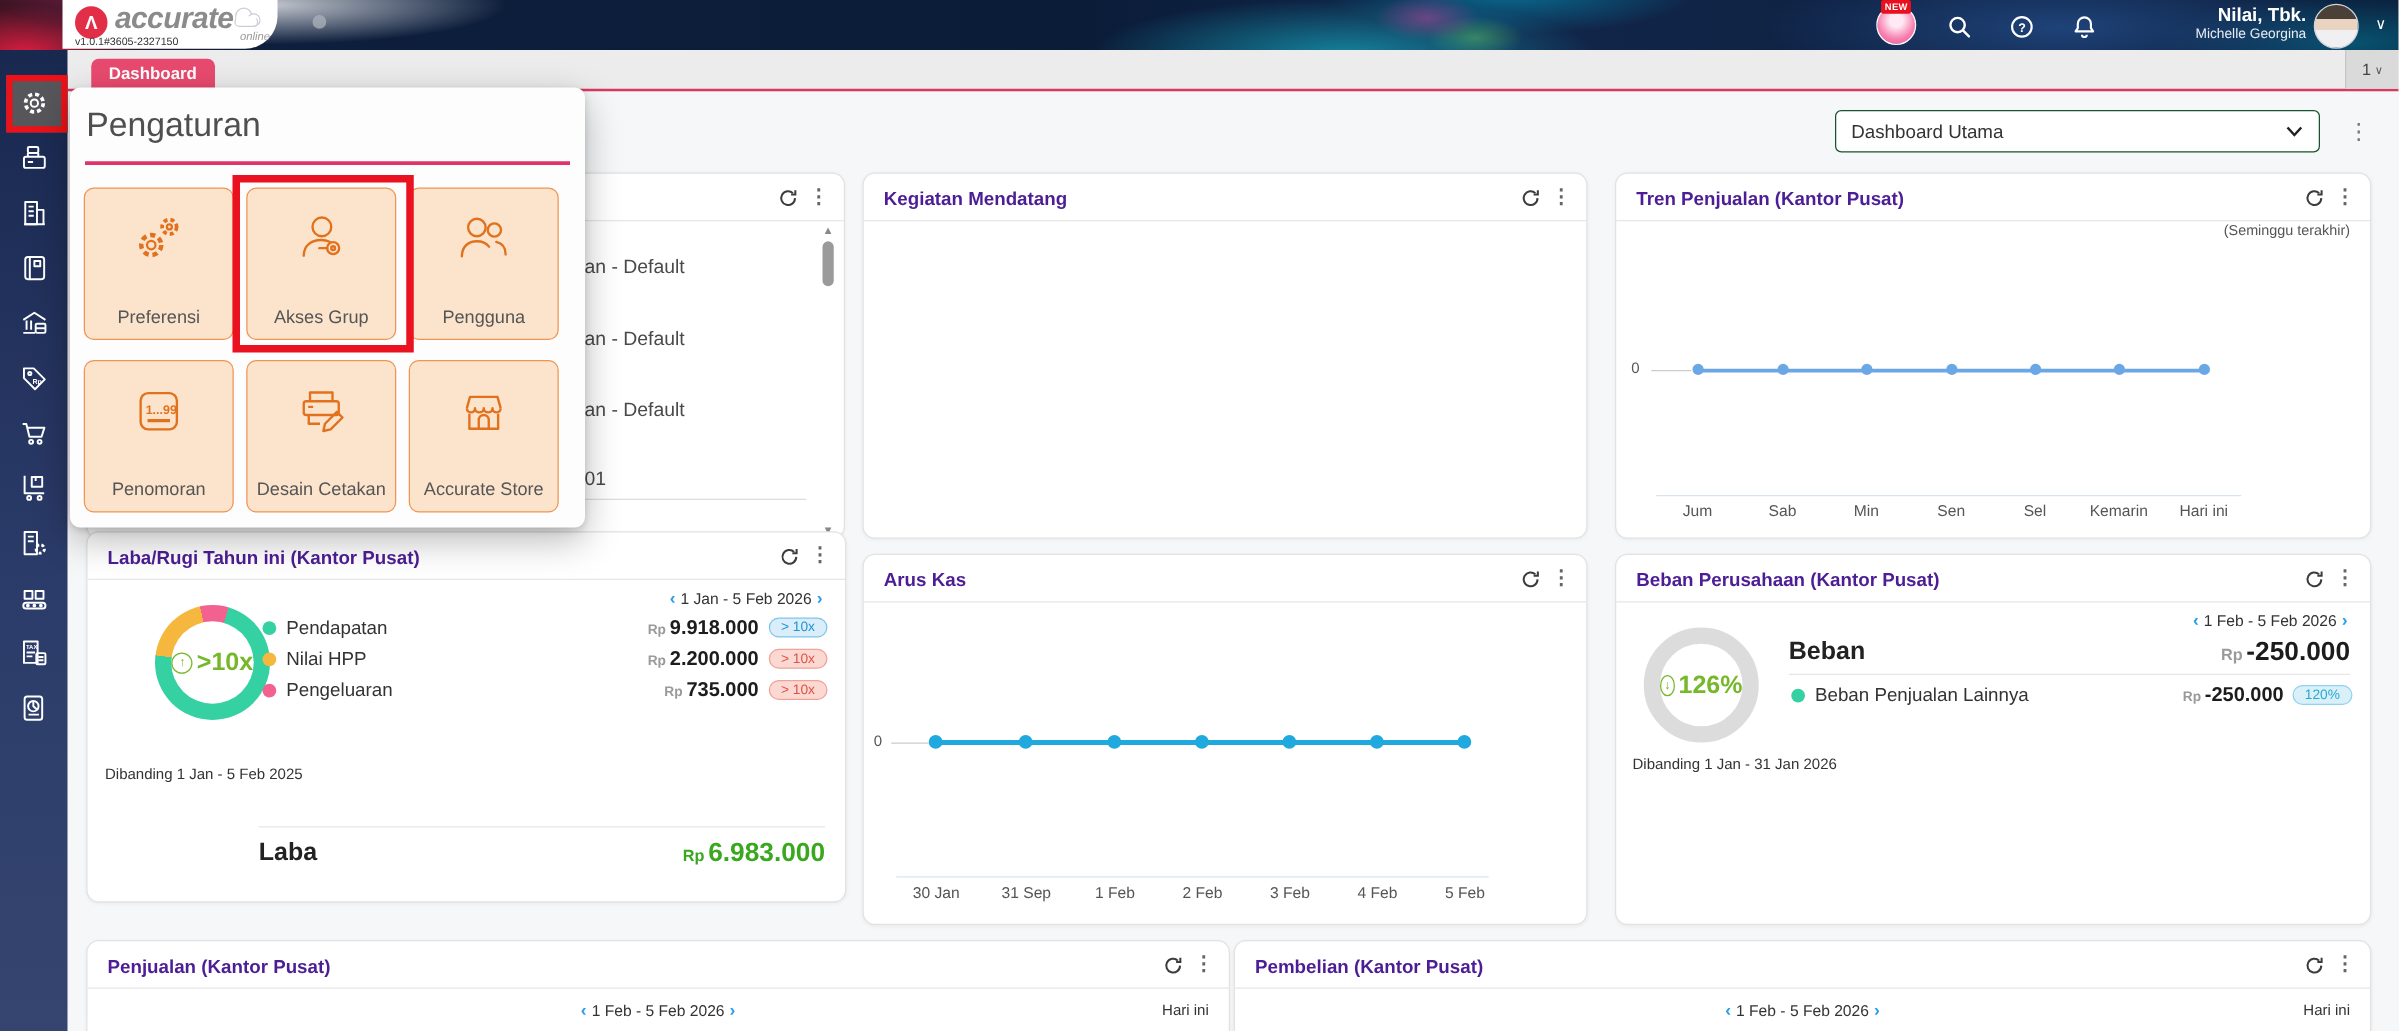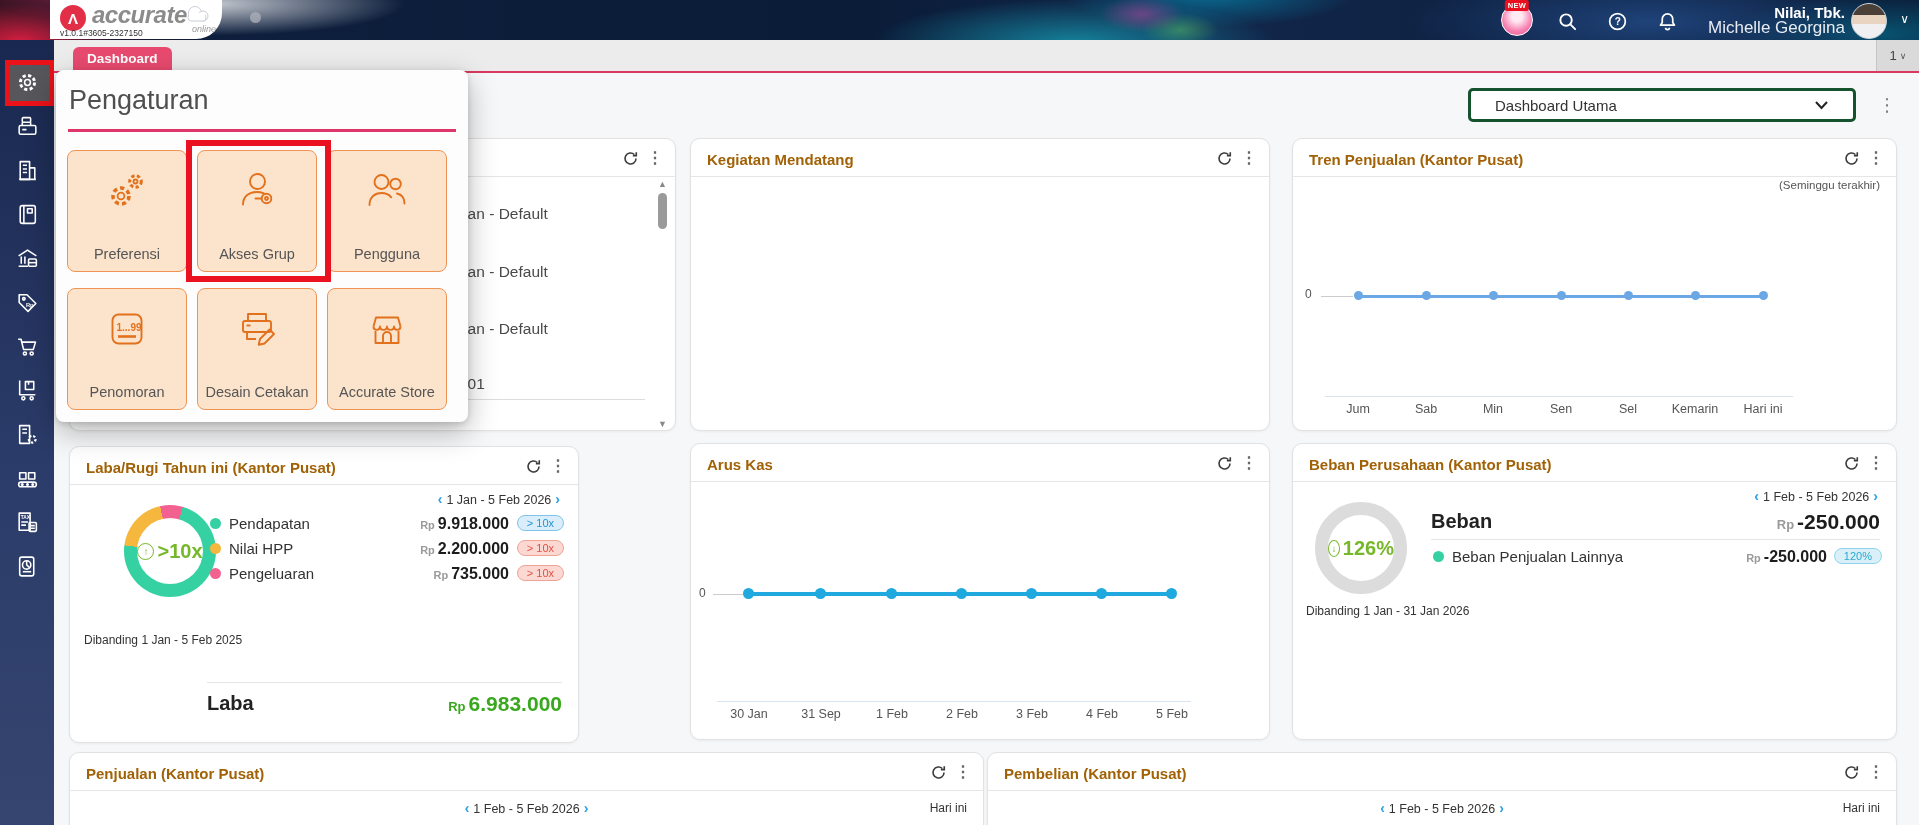--- a/index.html
+++ b/index.html
@@ -25,44 +25,44 @@
   .swoosh{position:absolute;left:212px;top:0;width:220px;height:40px;
     background:radial-gradient(ellipse at 0% 10%, rgba(255,255,255,.75), transparent 62%);}
   .deco-dot{position:absolute;left:250px;top:12px;width:11px;height:11px;border-radius:50%;background:#aeb2bb;opacity:.75;}
   .tb-btn{position:absolute;top:9px;width:24px;height:24px;display:flex;align-items:center;justify-content:center;cursor:pointer;}
   .new-avatar{position:absolute;left:1501px;top:4px;width:30px;height:30px;border-radius:50%;
     background:radial-gradient(circle at 50% 38%, #ffe9f2 22%, #f77fb0 62%, #e4578d);border:1px solid #fff;}
   .new-ribbon{position:absolute;left:50%;top:-5px;transform:translateX(-50%);background:#e8101e;color:#fff;
     font-size:7.5px;font-weight:700;padding:1px 3px;border-radius:2px;letter-spacing:.3px;}
   .user-block{position:absolute;right:74px;top:4px;text-align:right;color:#fff;}
   .user-company{font-size:15px;font-weight:700;line-height:17px;}
-  .user-name{font-size:17px;line-height:13px;color:#e8ecf2;}
+  .user-name{font-size:11px;line-height:13px;color:#e8ecf2;}
   .avatar{position:absolute;right:32px;top:3px;width:34px;height:34px;border-radius:50%;
     background:linear-gradient(180deg,#4a4038 0%,#4a4038 32%,#e8d4c0 32%,#e8d4c0 58%,#f0f0f2 58%);border:1px solid #cfd4da;}
   .avatar-chevron{position:absolute;right:10px;top:12px;color:#fff;font-size:12px;}
   
   .tabstrip{position:absolute;left:54px;top:40px;width:1865px;height:33px;background:#ececec;border-bottom:2px solid #d8395f;box-sizing:border-box;}
   .tab-active{position:absolute;left:19px;top:7px;height:24px;line-height:24px;padding:0 14px;background:#e84a6f;color:#fff;
     font-weight:700;font-size:13.5px;border-radius:6px 6px 0 0;cursor:pointer;}
   .page-box{position:absolute;right:0;top:0;width:42px;height:31px;background:#dadada;border-left:1px solid #c6c6c6;
     color:#444;font-size:13px;display:flex;align-items:center;justify-content:center;gap:3px;cursor:pointer;}
   .page-box .pv{font-size:9px;color:#555;}
   
   .sidebar{position:absolute;left:0;top:40px;width:54px;height:785px;z-index:5;
     background:linear-gradient(180deg,#19284f 0%,#2c3c6a 55%,#35456f 100%);padding-top:20px;box-sizing:border-box;}
   .snav-item{position:relative;width:54px;height:44px;display:flex;align-items:center;justify-content:center;cursor:pointer;z-index:2;}
   .gear-hl{position:absolute;left:5px;top:20px;width:49px;height:46px;background:#57575b;border:5px solid #ec1219;box-sizing:border-box;z-index:1;}
   
   .content{position:absolute;left:54px;top:75px;right:0;bottom:0;background:#f6f7f8;}
-  .dash-select{position:absolute;left:1468px;top:88px;width:388px;height:34px;background:#fff;border:3px solid #14532d;
-    border-radius:5px;box-sizing:border-box;display:flex;align-items:center;padding:0 24px;font-size:15px;color:#333;cursor:pointer;}
+  .dash-select{position:absolute;left:1468px;top:88px;width:388px;height:34px;background:#fff;border:1px solid #14532d;
+    border-radius:5px;box-sizing:border-box;display:flex;align-items:center;padding:0 12px;font-size:15px;color:#333;cursor:pointer;}
   .dash-select .chev{margin-left:auto;}
   .sel-kebab{position:absolute;left:1878px;top:94px;font-size:18px;color:#777;cursor:pointer;line-height:22px;}
   .card{position:absolute;background:#fff;border:1px solid #e2e2e2;border-radius:10px;box-shadow:0 1px 3px rgba(25,25,25,.05);box-sizing:border-box;}
-  .ctitle{position:absolute;left:16px;top:12px;font-size:15px;font-weight:700;color:#a16207;}
+  .ctitle{position:absolute;left:16px;top:12px;font-size:15px;font-weight:700;color:#4c1d95;}
   .cdiv{position:absolute;left:0;right:0;top:37px;height:1px;background:#e6e6e6;}
   .hicons{position:absolute;right:12px;top:10px;display:flex;align-items:center;gap:8px;}
   .kebab{font-size:16px;color:#666;font-weight:700;cursor:pointer;line-height:18px;}
   .ric{cursor:pointer;display:flex;}
   .datebar{position:absolute;font-size:12.5px;color:#333;white-space:nowrap;}
   .datebar .dchev{color:#2aa0e8;font-weight:700;font-size:14px;padding:0 4px;cursor:pointer;}
   .ytick{position:absolute;font-size:12px;color:#555;}
   .axisline{position:absolute;height:1px;background:#d9e3ef;}
   .gridstub{position:absolute;height:1px;background:#ccc;}
   .cline{position:absolute;border-radius:2px;}
@@ -341,21 +341,21 @@
       <span class="xlab" style="left:65px;top:263px">Jum</span>
       <span class="xlab" style="left:133px;top:263px">Sab</span>
       <span class="xlab" style="left:200px;top:263px">Min</span>
       <span class="xlab" style="left:268px;top:263px">Sen</span>
       <span class="xlab" style="left:335px;top:263px">Sel</span>
       <span class="xlab" style="left:402px;top:263px">Kemarin</span>
       <span class="xlab" style="left:470px;top:263px">Hari ini</span>
     </div>
   </div>
 
-  <div class="card" style="left:69px;top:446px;width:510px;height:297px">
+  <div class="card" style="left:69px;top:425px;width:608px;height:297px">
     <span class="ctitle">Laba/Rugi Tahun ini (Kantor Pusat)</span>
     <div class="cdiv"></div>
     <div class="hicons">
       <span class="ric">
           <svg width="17" height="17" viewBox="0 0 20 20" fill="none" stroke="#3c3c3c" stroke-width="1.9">
             <path d="M16.5 10a6.5 6.5 0 1 1-2-4.7"></path>
             <path d="M16.8 2.6v4h-4"></path>
           </svg>
         </span>
       <span class="kebab">⋮</span>

